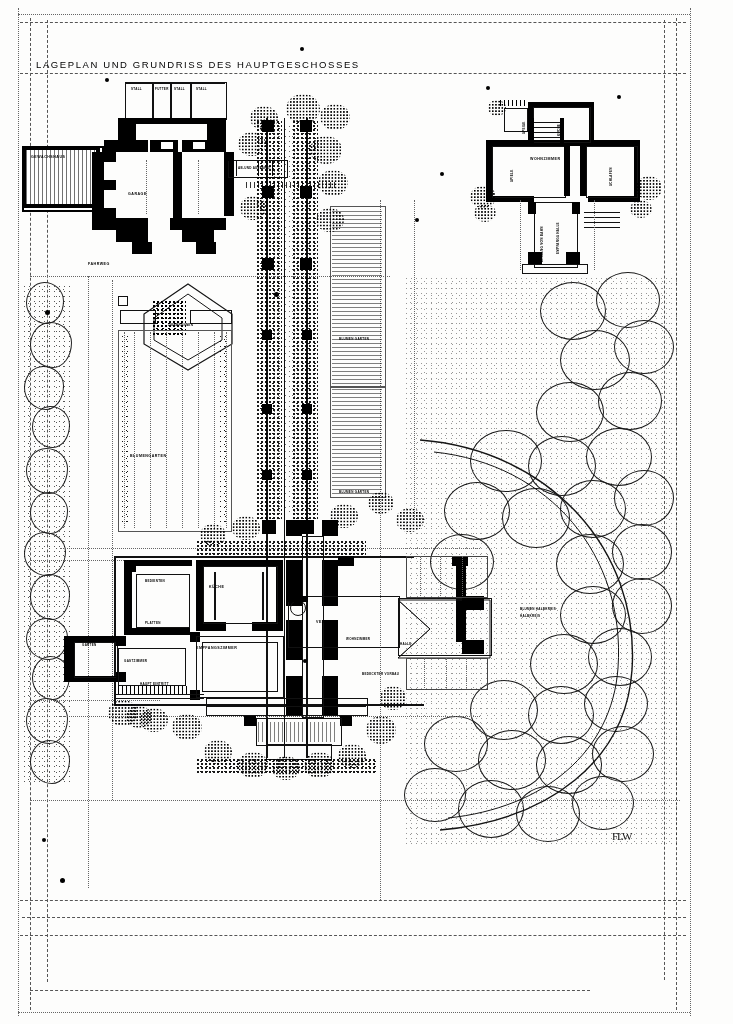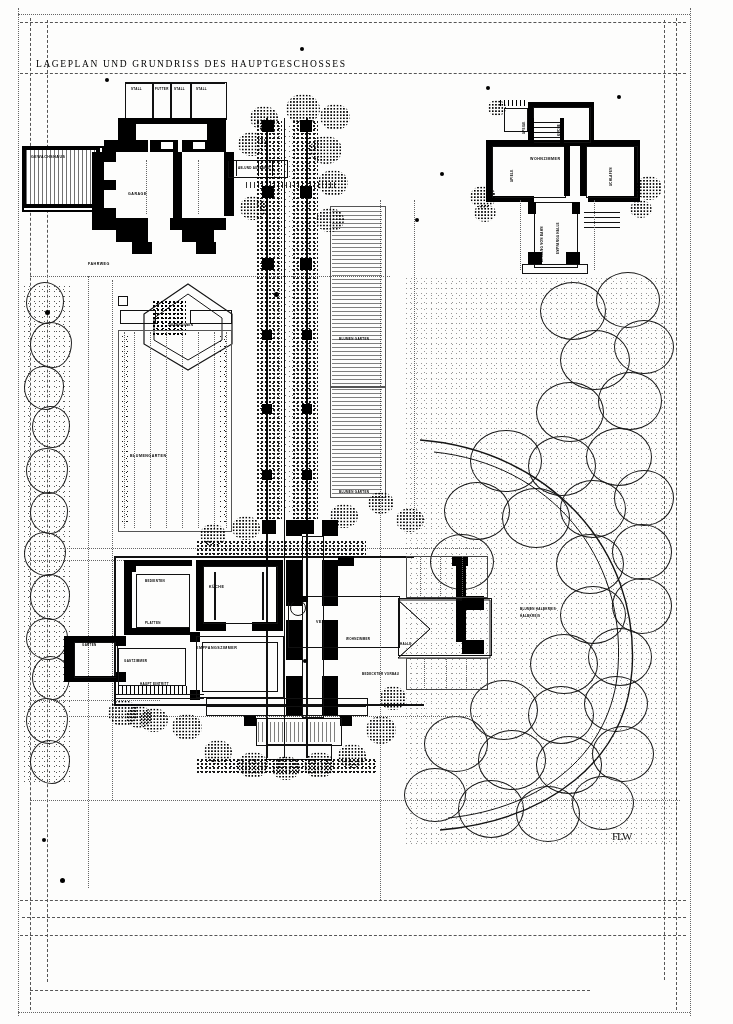--- a/index.html
+++ b/index.html
@@ -63,21 +63,21 @@
   <div class="dash-v" style="left:664px;top:20px;height:960px;"></div>
   <div class="dash-v" style="left:47px;top:20px;height:962px;"></div>
 
   <div class="dash-h" style="left:20px;top:22px;width:666px;"></div>
   <div class="dash-h" style="left:20px;top:73px;width:666px;"></div>
   <div class="dash-h" style="left:20px;top:900px;width:666px;"></div>
   <div class="dash-h" style="left:22px;top:917px;width:664px;"></div>
   <div class="dash-h" style="left:20px;top:935px;width:666px;"></div>
   <div class="dash-h" style="left:30px;top:990px;width:560px;"></div>
 
-  <div class="lbl t-title" style="left:36px;top:60px;font-family:Liberation Serif, serif;">LAGEPLAN UND GRUNDRISS DES HAUPTGESCHOSSES</div>
+  <div class="lbl t-title" style="left:36px;top:60px;">LAGEPLAN UND GRUNDRISS DES HAUPTGESCHOSSES</div>
 
   <div class="dot-v" style="left:88px;top:276px;height:612px;"></div>
   <div class="dot-v" style="left:112px;top:280px;height:520px;"></div>
   <div class="dot-v" style="left:380px;top:200px;height:700px;"></div>
   <div class="dot-v" style="left:414px;top:200px;height:320px;"></div>
   <div class="dot-h" style="left:30px;top:276px;width:360px;"></div>
   <div class="dot-h" style="left:30px;top:560px;width:120px;"></div>
   <div class="dot-h" style="left:30px;top:700px;width:130px;"></div>
   <div class="dot-h" style="left:30px;top:800px;width:650px;"></div>
   <div class="dot-h" style="left:30px;top:196px;width:60px;"></div>

